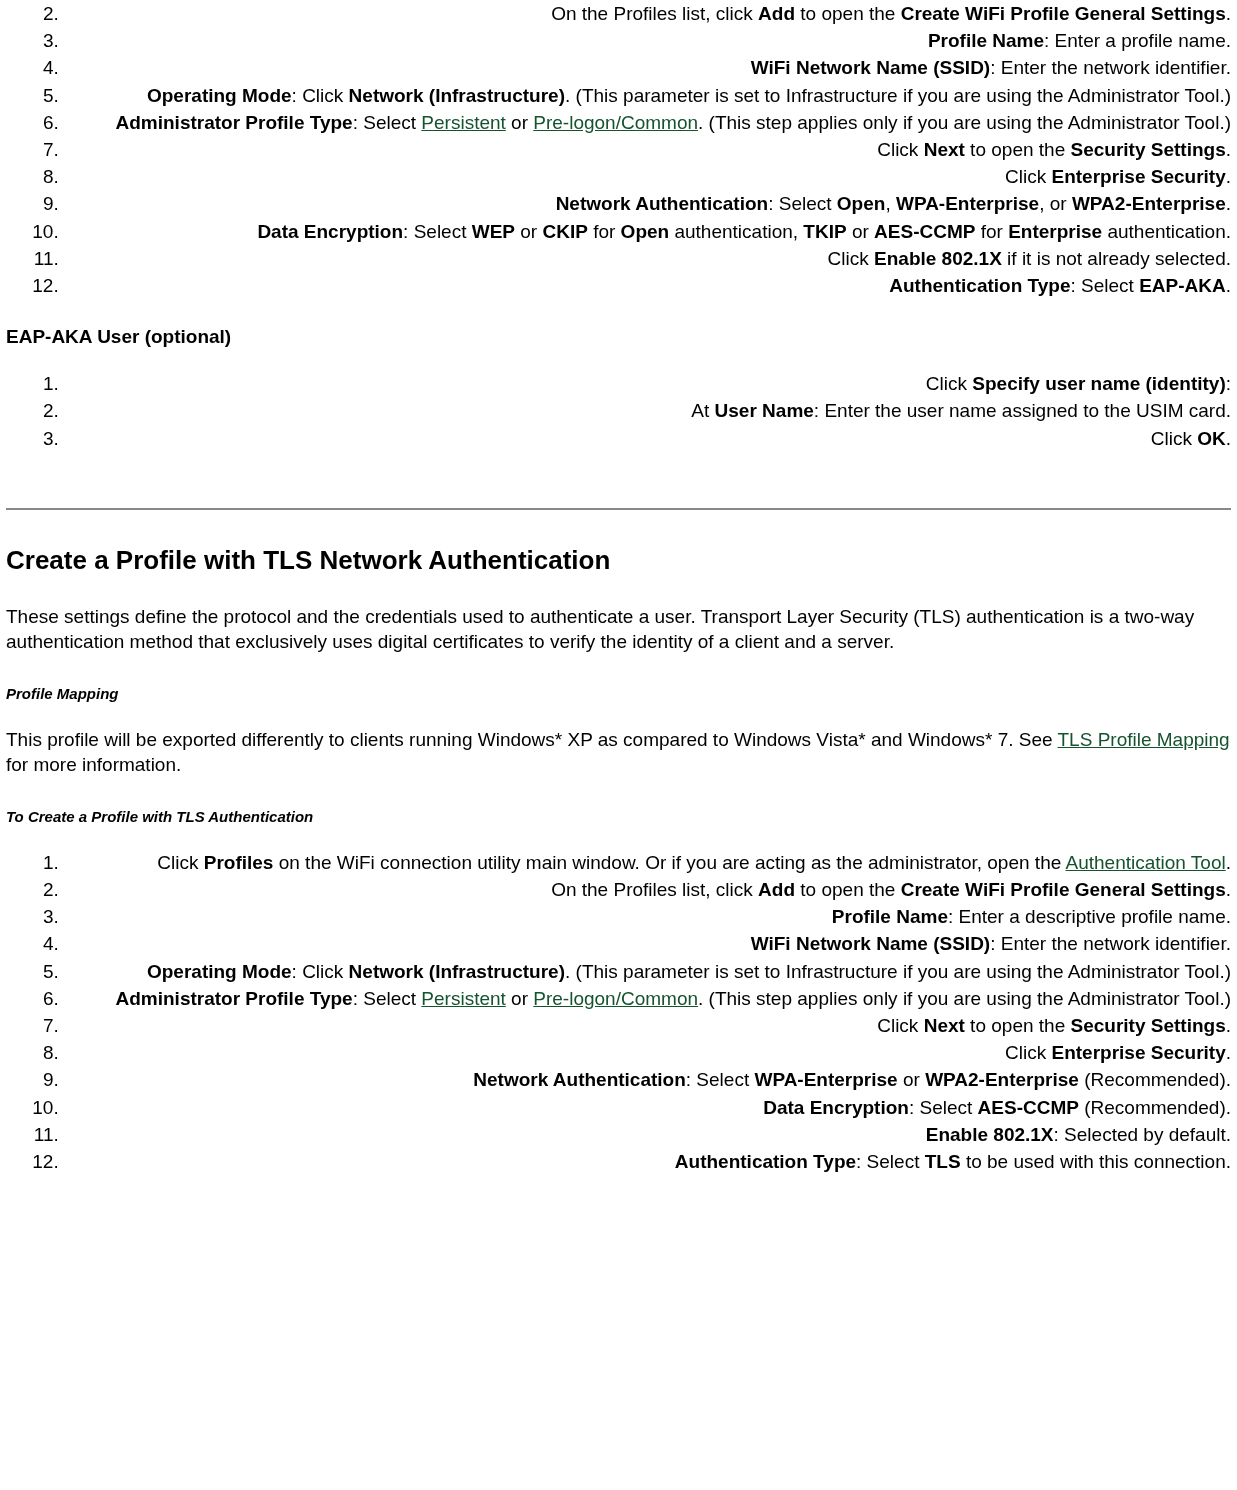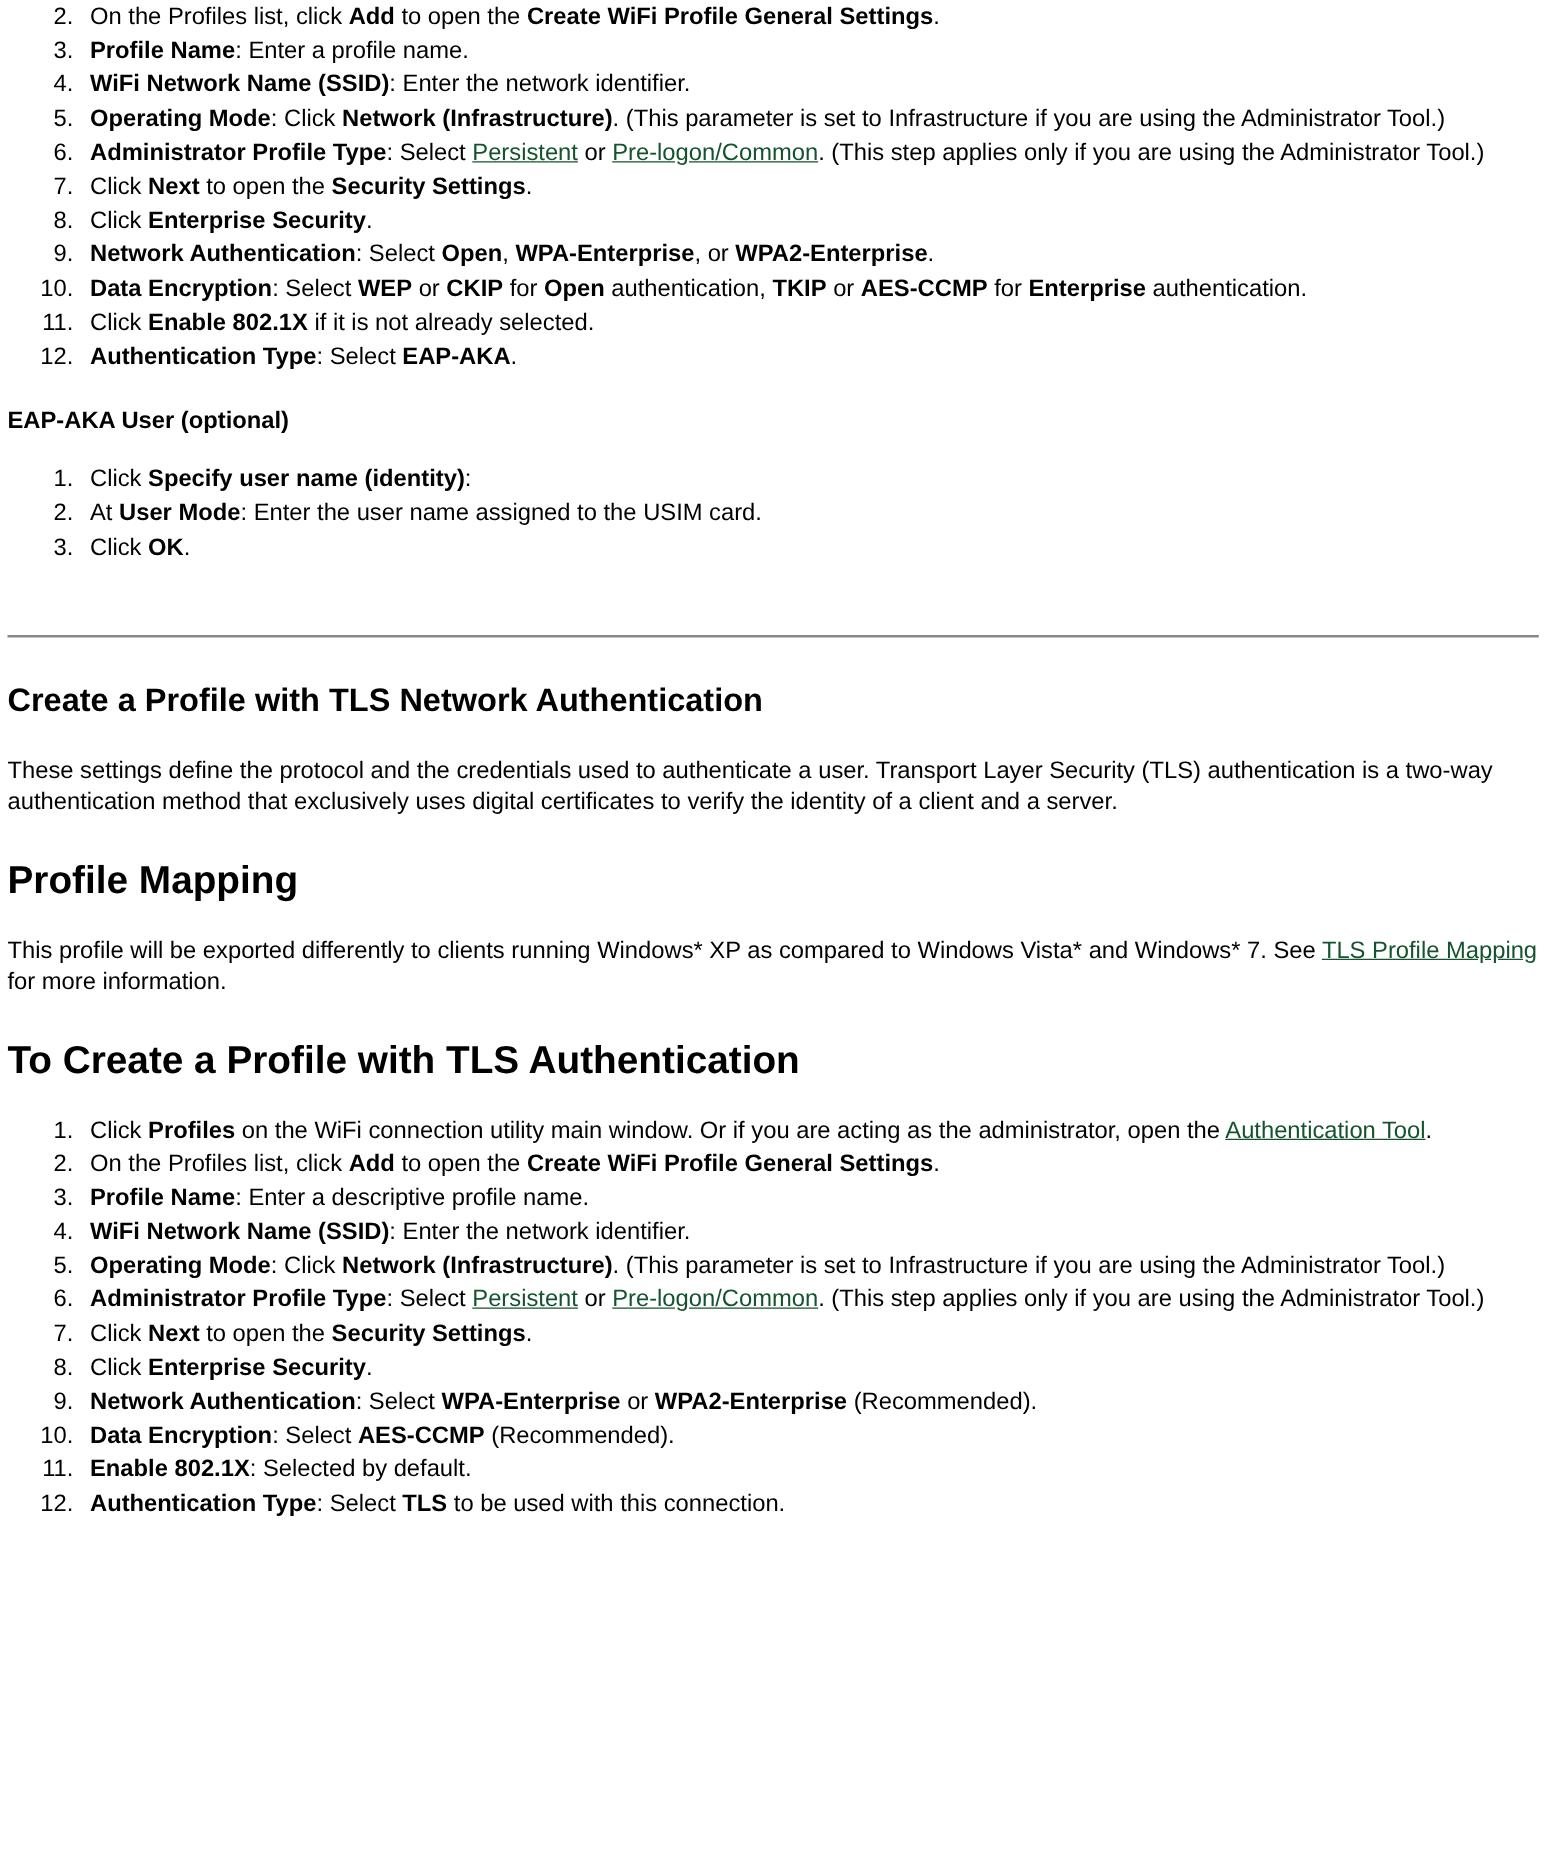--- a/index.html
+++ b/index.html
@@ -8,39 +8,41 @@
     line-height: 1.3;
     margin: 0;
     padding: 2px 6px;
     color: #000;
     width: 1237px;
     box-sizing: border-box;
   }
   ol {
     margin: 0;
     padding-left: 58px;
+    text-align: right;
   }
   li {
     padding-left: 8px;
     margin-bottom: 2.5px;
   }
   b { font-weight: bold; }
   a {
     color: #14532d;
     text-decoration: underline;
   }
   h2 {
     font-size: 26px;
     font-weight: bold;
     margin: 32px 0 26px 0;
   }
   h3 {
-    font-size: 31px;
+    font-size: 15px;
     font-weight: bold;
     margin: 30px 0 24px 0;
+    font-style: italic;
   }
   p {
     margin: 0 0 24px 0;
     line-height: 1.32;
   }
   hr {
     margin: 34px 0 34px 0;
     border: none;
     border-top: 2px solid #888;
   }
@@ -64,21 +66,21 @@
     <li><b>Network Authentication</b>: Select <b>Open</b>, <b>WPA-Enterprise</b>, or <b>WPA2-Enterprise</b>.</li>
     <li><b>Data Encryption</b>: Select <b>WEP</b> or <b>CKIP</b> for <b>Open</b> authentication, <b>TKIP</b> or <b>AES-CCMP</b> for <b>Enterprise</b> authentication.</li>
     <li>Click <b>Enable 802.1X</b> if it is not already selected.</li>
     <li><b>Authentication Type</b>: Select <b>EAP-AKA</b>.</li>
   </ol>
 
 <div class="sub-heading">EAP-AKA User (optional)</div>
 
 <ol id="list2">
     <li>Click <b>Specify user name (identity)</b>:</li>
-    <li>At <b>User Mode</b>: Enter the user name assigned to the USIM card.</li>
+    <li>At <b>User Name</b>: Enter the user name assigned to the USIM card.</li>
     <li>Click <b>OK</b>.</li>
   </ol>
 
 <div class="spacer"></div>
 <hr>
 
 <h2>Create a Profile with TLS Network Authentication</h2>
 
 <p>These settings define the protocol and the credentials used to authenticate a user. Transport Layer Security (TLS) authentication is a two-way authentication method that exclusively uses digital certificates to verify the identity of a client and a server.</p>
 

